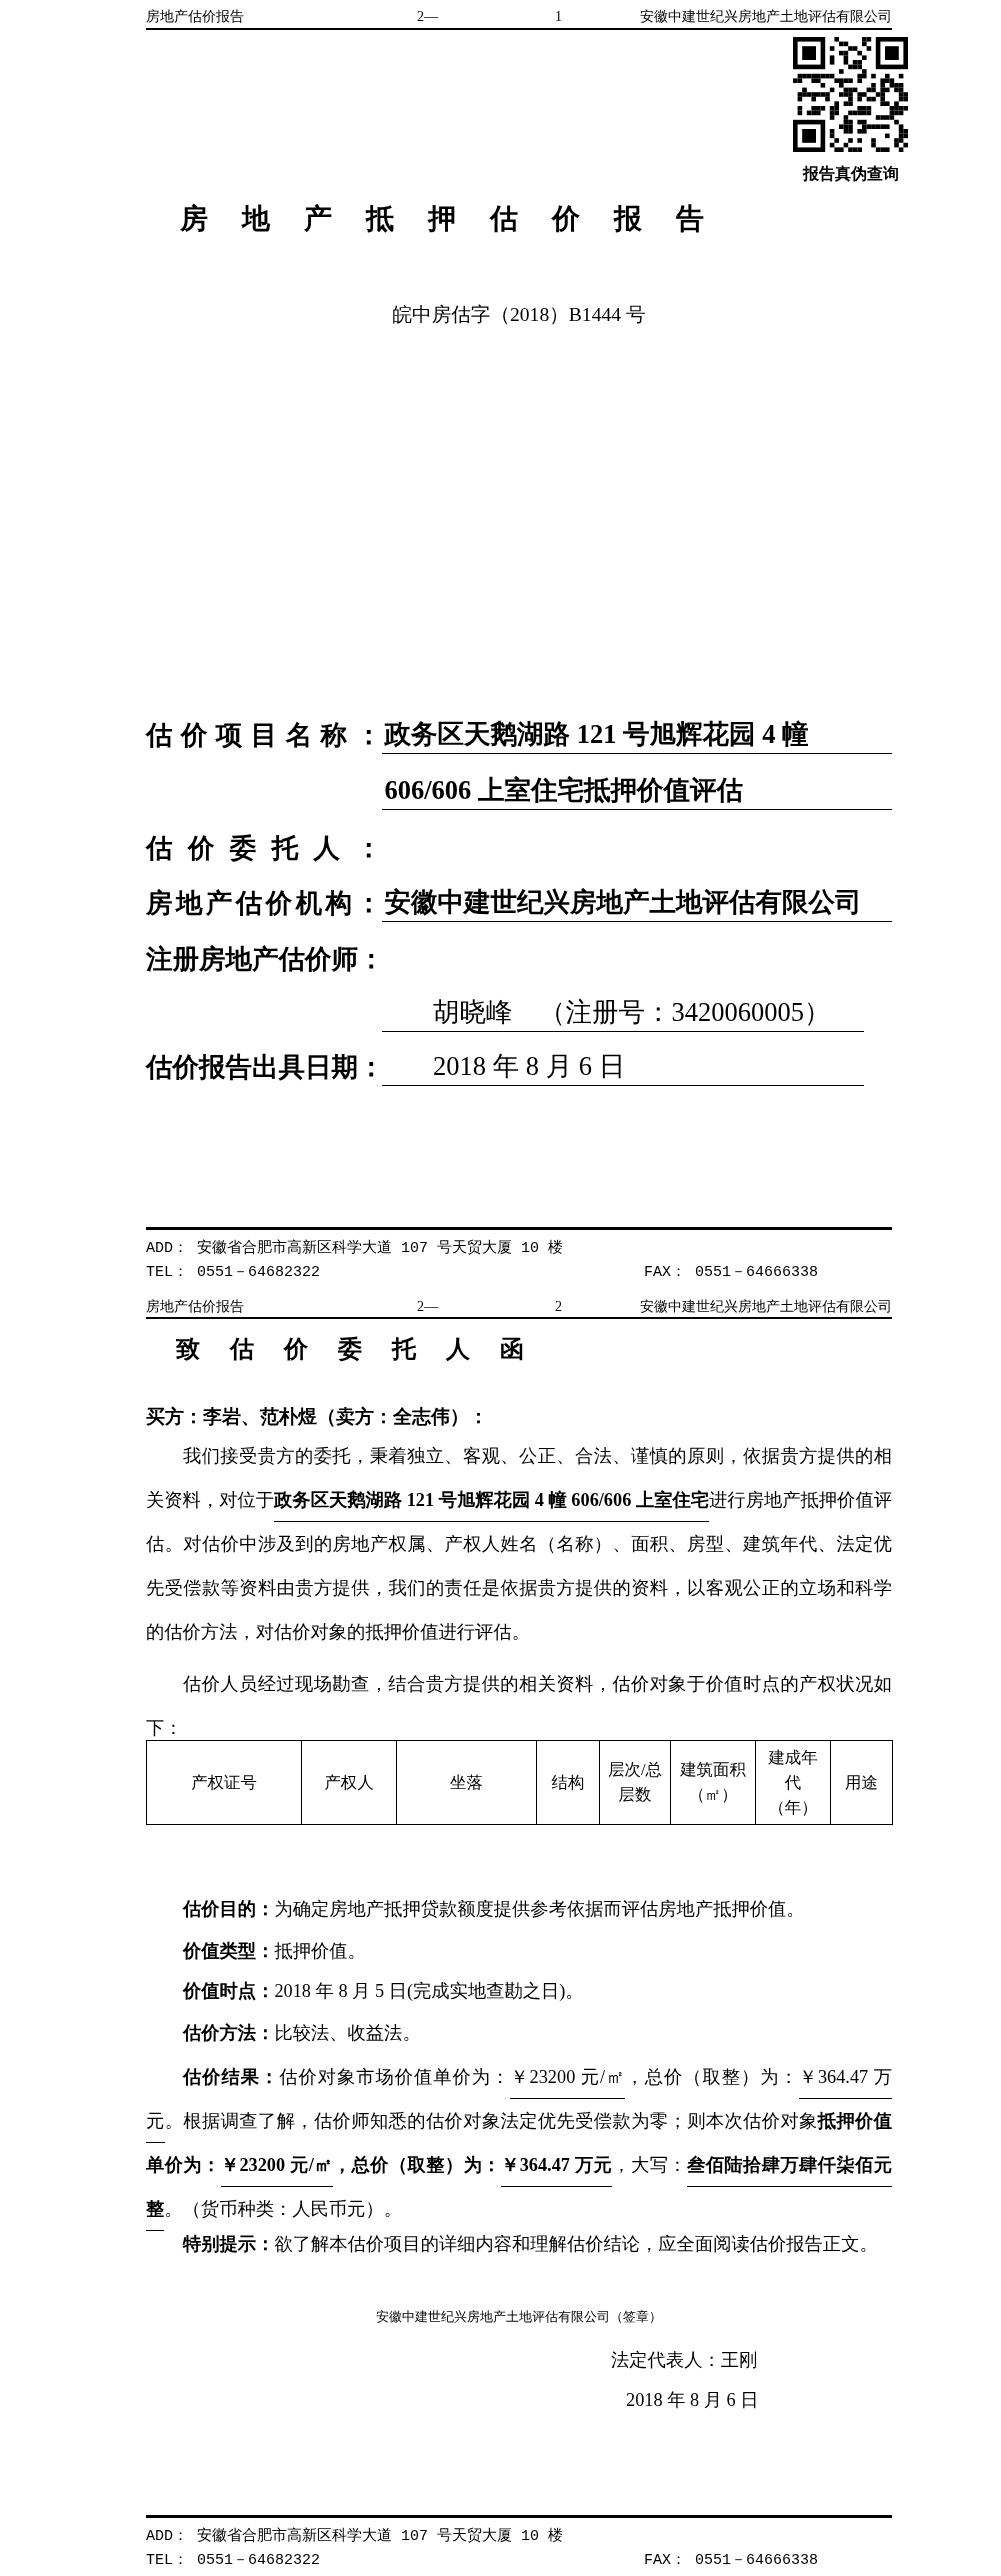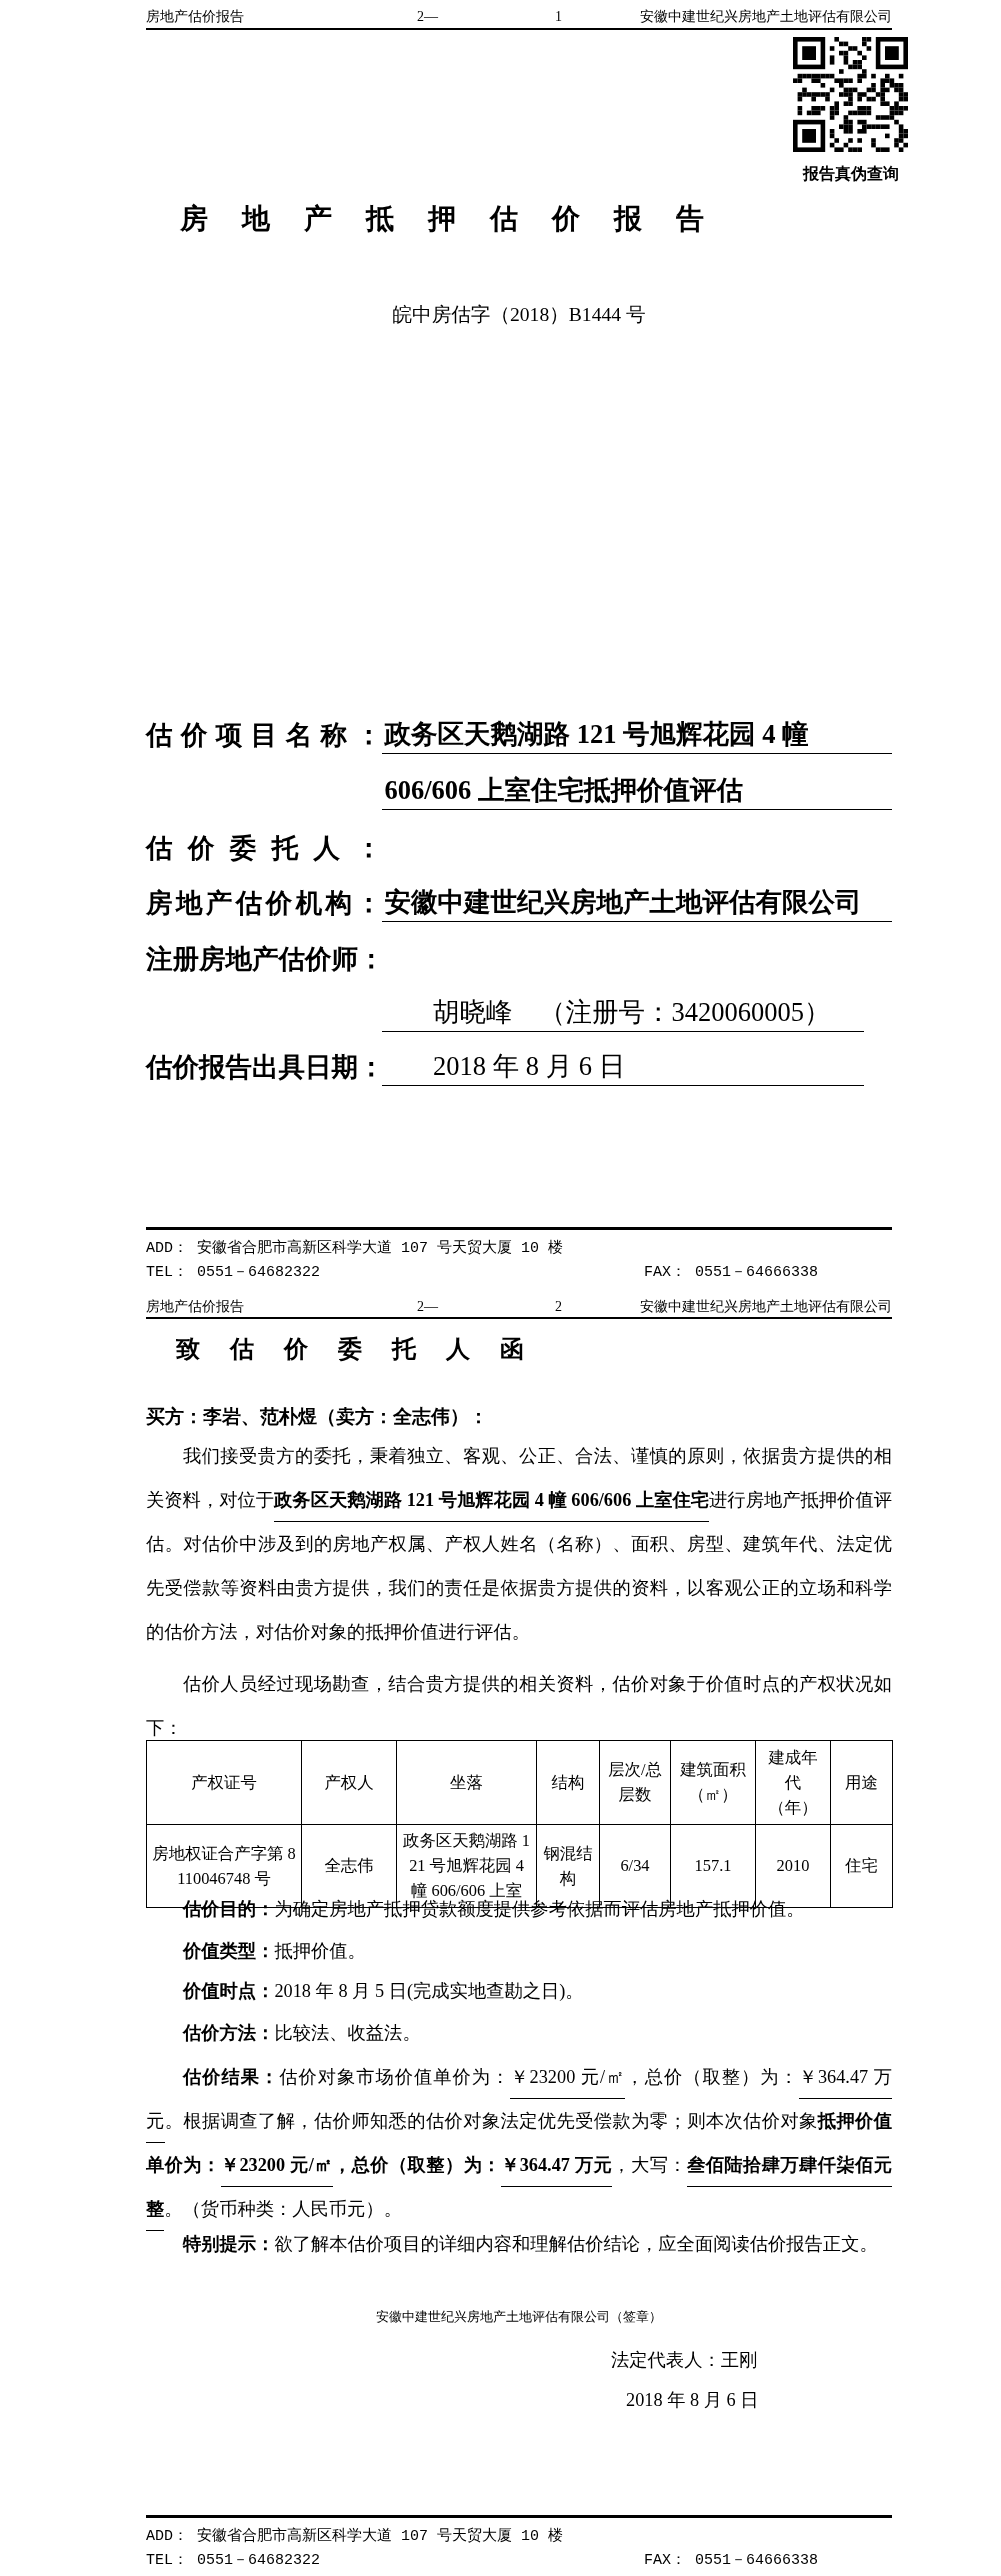--- a/index.html
+++ b/index.html
@@ -323,30 +323,20 @@
       <tr>
     <th>产权证号</th>
     <th>产权人</th>
     <th>坐落</th>
     <th>结构</th>
     <th>层次/总层数</th>
     <th>建筑面积（㎡）</th>
     <th>建成年代（年）</th>
     <th>用途</th>
   </tr>
-  <tr>
-    <td>房地权证合产字第 8110046748 号</td>
-    <td>全志伟</td>
-    <td>政务区天鹅湖路 121 号旭辉花园 4 幢 606/606 上室</td>
-    <td>钢混结构</td>
-    <td>6/34</td>
-    <td>157.1</td>
-    <td>2010</td>
-    <td>住宅</td>
-  </tr>
 </tbody>
   </table>
 
 <div class="abs body-text indent" style="top:1887px"><span class="b">估价目的：</span><span>为确定房地产抵押贷款额度提供参考依据而评估房地产抵押价值。</span></div>
 <div class="abs body-text indent" style="top:1929px"><span class="b">价值类型：</span><span>抵押价值。</span></div>
 <div class="abs body-text indent" style="top:1969px"><span class="b">价值时点：</span><span>2018 年 8 月 5 日(完成实地查勘之日)。</span></div>
 <div class="abs body-text indent" style="top:2011px"><span class="b">估价方法：</span><span>比较法、收益法。</span></div>
 <div class="abs body-text indent" style="top:2055px"><span class="b">估价结果：</span><span>估价对象市场价值单价为：</span><span class="u">￥23200 元/㎡</span><span>，总价（取整）为：</span><span class="u">￥364.47 万元</span><span>。根据调查了解，估价师知悉的估价对象法定优先受偿款为零；则本次估价对象</span><span class="b">抵押价值单价为：</span><span class="b u">￥23200 元/㎡</span><span class="b">，总价（取整）为：</span><span class="b u">￥364.47 万元</span><span>，大写：</span><span class="b u">叁佰陆拾肆万肆仟柒佰元整</span><span>。（货币种类：人民币元）。</span></div>
 <div class="abs body-text indent" style="top:2222px"><span class="b">特别提示：</span><span>欲了解本估价项目的详细内容和理解估价结论，应全面阅读估价报告正文。</span></div>
 

